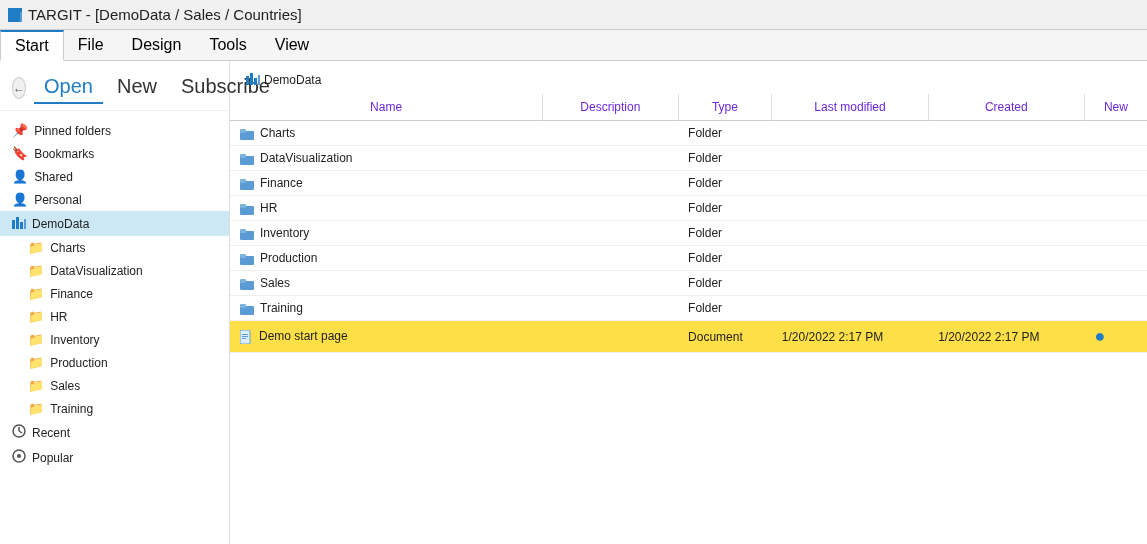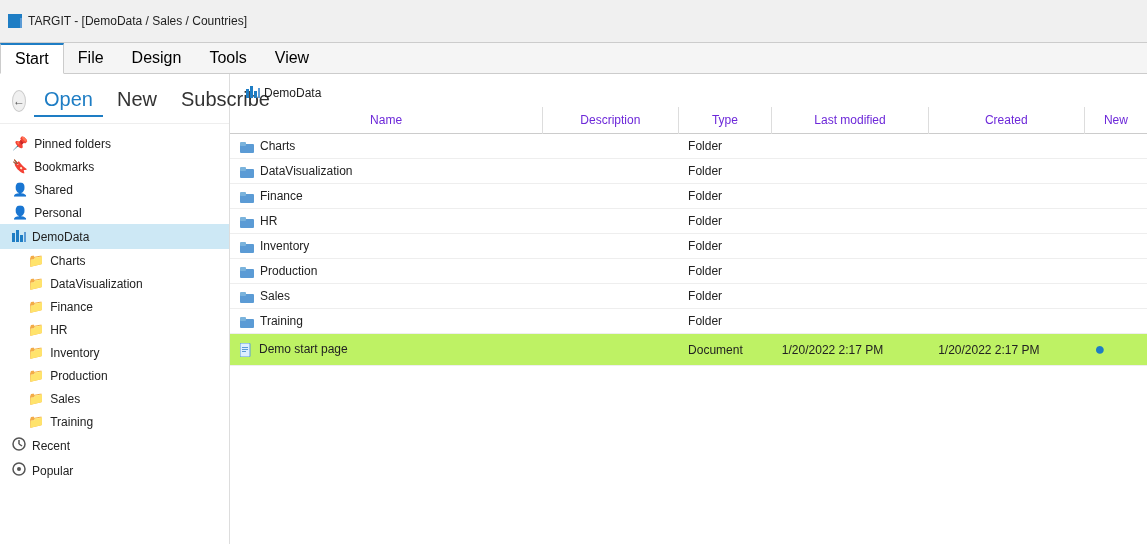--- a/index.html
+++ b/index.html
@@ -2,22 +2,22 @@
 <html><head>
   <meta charset="utf-8">
   <style>
     * { box-sizing: border-box; margin: 0; padding: 0; }
     body { font-family: 'Segoe UI', Arial, sans-serif; font-size: 12px; background: #fff; color: #222; height: 544px; width: 1147px; overflow: hidden; }
 
     
     .title-bar {
       background: #f0f0f0;
       border-bottom: 1px solid #ccc;
-      padding: 14px 8px;
-      font-size: 12px;
+      padding: 6px 8px;
+      font-size: 15px;
       display: flex;
       align-items: center;
       gap: 6px;
     }
     .title-bar-icon { width: 14px; height: 14px; background: #1e7dc4; display: inline-block; }
 
     
     .menu-bar {
       background: #f5f5f5;
       border-bottom: 1px solid #ccc;
@@ -140,21 +140,21 @@
       font-weight: 400;
       color: #6d28d9;
       border-right: 1px solid #ddd;
       white-space: nowrap;
     }
     thead th:last-child { border-right: none; }
 
     tbody tr {
       border-bottom: 1px solid #eee;
     }
-    tbody tr.selected { background: #bef264; }
+    tbody tr.selected { background: #fde047; }
 
     tbody td {
       padding: 5px 10px;
       color: #222;
       white-space: nowrap;
     }
     .dot-indicator { color: #1e7dc4; font-size: 18px; display: inline-block; }
 
     
     .col-name { width: 300px; }

